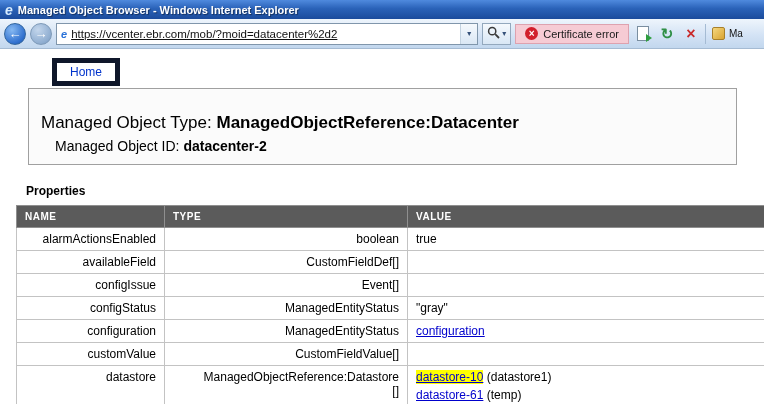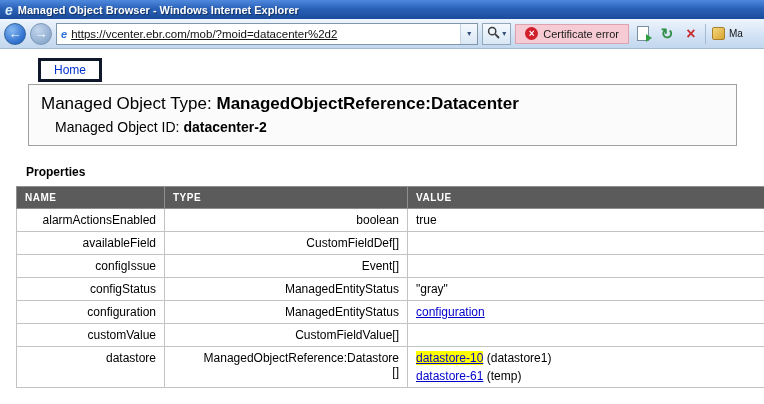--- a/index.html
+++ b/index.html
@@ -42,24 +42,24 @@
                      border-left:6px solid #2f9e3f; border-top:4px solid transparent; border-bottom:4px solid transparent; }
   .refresh { color:#2f8f46; font-size:15px; font-weight:bold; line-height:1; }
   .stop { color:#c92a2a; font-size:16px; font-weight:bold; line-height:1; }
   .sep { width:1px; height:20px; background:#a5bbd3; flex:none; }
   .mini-tab { flex:none; display:flex; align-items:center; gap:4px; padding:0 2px; width:50px; overflow:hidden; }
   .tab-fav { width:13px; height:13px; background:linear-gradient(135deg,#f5d77e,#d9a431); border:1px solid #a8802a;
              border-radius:2px; flex:none; }
   .tab-title { font-size:10px; color:#111; white-space:nowrap; }
 
   
-  .home-tab { display:inline-block; margin:9px 0 0 38px; border:3px solid #0f172a; padding:2px 13px;
+  .home-tab { display:inline-block; margin:9px 0 0 52px; border:5px solid #0f172a; padding:2px 13px;
               font-size:12px; background:#fff; }
   .home-tab a { color:#0033cc; text-decoration:none; cursor:pointer; }
-  .obj-header { margin:2px 27px 15px 28px; border:1px solid #a0a0a0; background:#fbfbfb; padding:9px 12px 10px; }
+  .obj-header { margin:2px 27px 15px 28px; border:1px solid #a0a0a0; background:#fbfbfb; padding:24px 12px 10px; }
   .line1 { font-size:17px; color:#000; }
   .line2 { font-size:14px; color:#000; margin:5px 0 0 14px; }
   .props-title { margin:19px 0 7px 26px; font-size:12px; font-weight:bold; color:#000; }
   table.props { border-collapse:collapse; margin-left:16px; width:763px; table-layout:fixed; }
   .props th { background:#5b5b5b; color:#fff; font-size:10px; letter-spacing:.5px; text-align:left;
               padding:5px 8px; border:1px solid #8f8f8f; font-weight:bold; }
   .props td { border:1px solid #c3c3c3; font-size:12px; padding:4px 8px; color:#000; vertical-align:top; }
   td.c-name, td.c-type { text-align:right; }
   a.lnk { color:#0000cc; text-decoration:underline; cursor:pointer; }
   .hl { background:#ffff00; }

